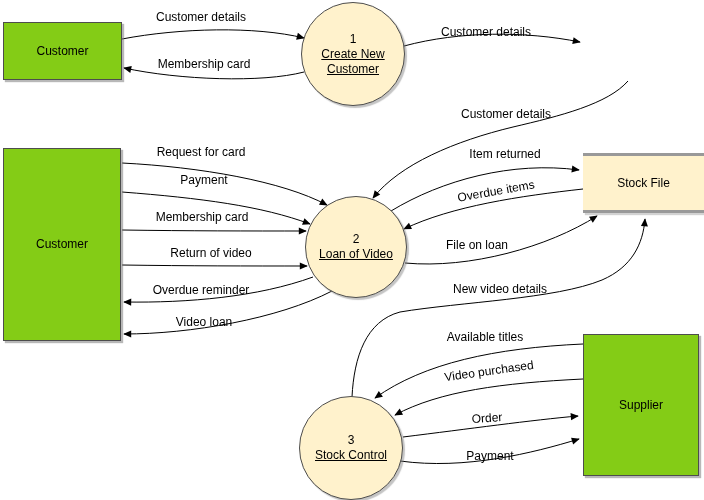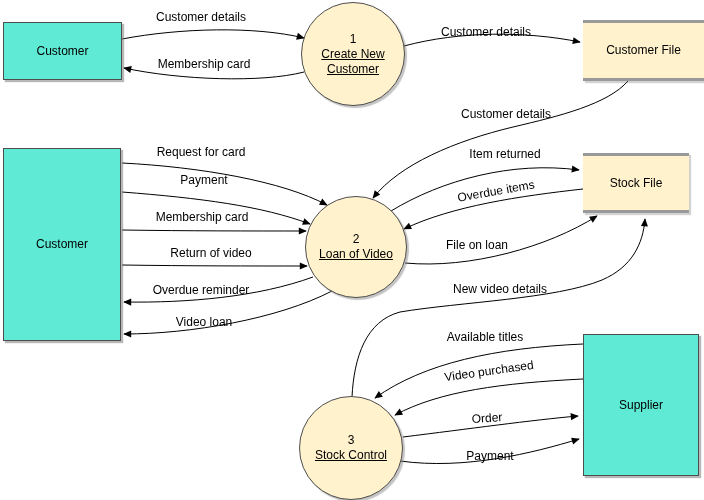--- a/index.html
+++ b/index.html
@@ -3,21 +3,21 @@
 <meta charset="utf-8">
 <style>
   html,body { margin:0; padding:0; background:#ffffff; }
   .canvas {
     position:relative; width:704px; height:500px; background:#ffffff;
     font-family:"Liberation Sans", sans-serif; overflow:hidden;
   }
   .arrow-layer { position:absolute; left:0; top:0; width:704px; height:500px; }
   .node-text { font-size:12px; color:#000000; text-align:center; line-height:1.25; }
   .ext {
-    position:absolute; box-sizing:border-box; background:#5eead4;
+    position:absolute; box-sizing:border-box; background:#84cc16;
     border:1px solid #4d4d4d; box-shadow:2px 2px 1px rgba(125,125,125,0.55);
     display:flex; align-items:center; justify-content:center;
   }
   .store {
     position:absolute; box-sizing:border-box; background:#fff2cc;
     border-top:3px solid #999999; border-bottom:3px solid #999999;
     box-shadow:2px 2px 1px rgba(125,125,125,0.35);
     display:flex; align-items:center; justify-content:center;
   }
   .process {
@@ -70,34 +70,31 @@
 
   <div class="ext" style="left:3px; top:22px; width:119px; height:58px;">
     <span class="node-text">Customer</span>
   </div>
 
   <div class="process" style="left:301px; top:2px; width:104px; height:104px;">
     <div class="node-text">1</div>
     <div class="node-text pname">Create New Customer</div>
   </div>
 
-  <div class="store" style="left:583px; top:20px; width:121px; height:61px;">
-    <span class="node-text">Customer File</span>
-  </div>
 
   <div class="ext" style="left:3px; top:148px; width:118px; height:193px;">
     <span class="node-text">Customer</span>
   </div>
 
   <div class="process" style="left:305px; top:196px; width:102px; height:102px;">
     <div class="node-text">2</div>
     <div class="node-text pname">Loan of Video</div>
   </div>
 
-  <div class="store" style="left:583px; top:153px; width:106px; height:60px;">
+  <div class="store" style="left:583px; top:153px; width:121px; height:60px;">
     <span class="node-text">Stock File</span>
   </div>
 
   <div class="process" style="left:299px; top:396px; width:104px; height:104px;">
     <div class="node-text">3</div>
     <div class="node-text pname">Stock Control</div>
   </div>
 
   <div class="ext" style="left:583px; top:334px; width:116px; height:142px;">
     <span class="node-text">Supplier</span>

